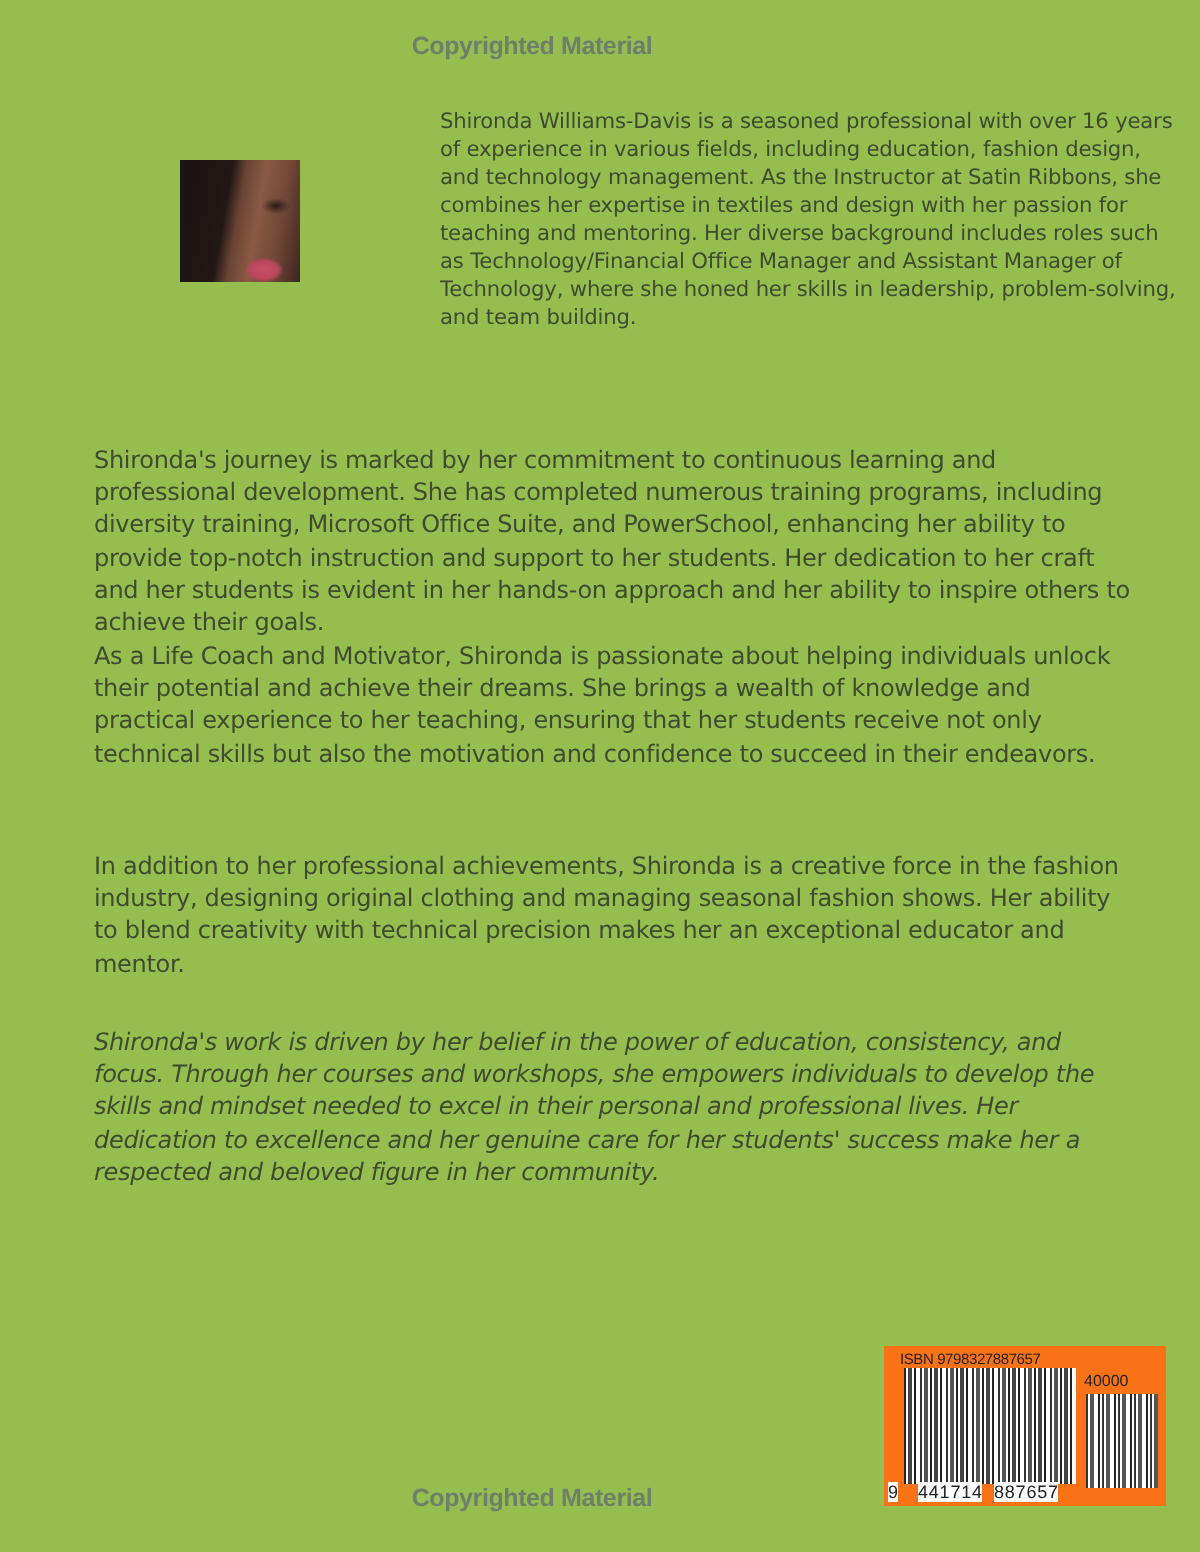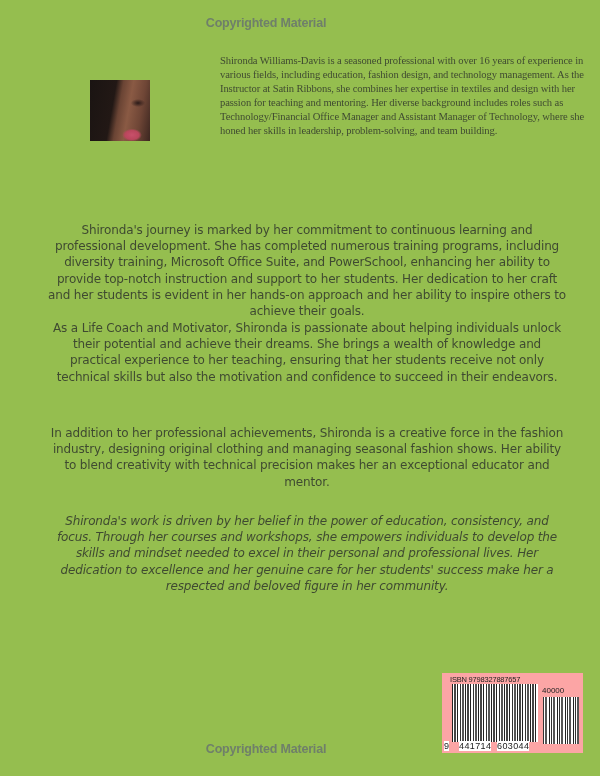--- a/index.html
+++ b/index.html
@@ -19,33 +19,33 @@
   .wm-bottom { top: 742px; }
   .photo {
     position: absolute; left: 90px; top: 80px; width: 60px; height: 61px;
     background:
       radial-gradient(ellipse 14px 9px at 42px 55px, #c8506a 0%, #b9465c 50%, transparent 70%),
       radial-gradient(ellipse 9px 5px at 48px 23px, #2a1a18 0%, transparent 80%),
       linear-gradient(100deg, #1a1412 0%, #221815 38%, #6a4434 48%, #8a5a44 62%, #6f4636 80%, #3b2620 100%);
   }
   .intro {
     position: absolute; left: 220px; top: 54px; width: 370px;
-    font-size: 10.6px; line-height: 14px; letter-spacing: -0.1px; font-family: Liberation Serif, serif;
+    font-size: 10.6px; line-height: 14px; letter-spacing: -0.1px;
   }
   .para {
     position: absolute; left: 47px; width: 520px;
-    font-size: 12px; line-height: 16.2px; letter-spacing: -0.15px; text-align: center;
+    font-size: 12px; line-height: 16.2px; letter-spacing: -0.15px;
   }
   .p1 { top: 222px; }
   .p2 { top: 320px; }
   .p3 { top: 425px; }
   .p4 { top: 513px; font-style: italic; }
   .barcode-box {
     position: absolute; left: 442px; top: 673px; width: 141px; height: 80px;
-    background: #fca5a5;
+    background: #f97316;
   }
   .isbn-label {
     position: absolute; left: 8px; top: 2px;
     font-family: "Liberation Sans", sans-serif; font-size: 7.5px; color: #222;
     letter-spacing: -0.2px;
   }
   .price-label {
     position: absolute; left: 100px; top: 13px;
     font-family: "Liberation Sans", sans-serif; font-size: 8px; color: #222;
   }
@@ -85,16 +85,16 @@
 <div class="para p3">In addition to her professional achievements, Shironda is a creative force in the fashion industry, designing original clothing and managing seasonal fashion shows. Her ability to blend creativity with technical precision makes her an exceptional educator and mentor.</div>
 <div class="para p4">Shironda's work is driven by her belief in the power of education, consistency, and focus. Through her courses and workshops, she empowers individuals to develop the skills and mindset needed to excel in their personal and professional lives. Her dedication to excellence and her genuine care for her students' success make her a respected and beloved figure in her community.</div>
 
 <div class="barcode-box">
   <div class="isbn-label">ISBN 9798327887657</div>
   <div class="bars-main"></div>
   <div class="price-label">40000</div>
   <div class="bars-addon"></div>
   <div class="digit-block d-first">9</div>
   <div class="digit-block d-left">441714</div>
-  <div class="digit-block d-right">603044</div>
+  <div class="digit-block d-right">887657</div>
 </div>
 
 <div class="watermark wm-bottom">Copyrighted Material</div>
 
 </body></html>

